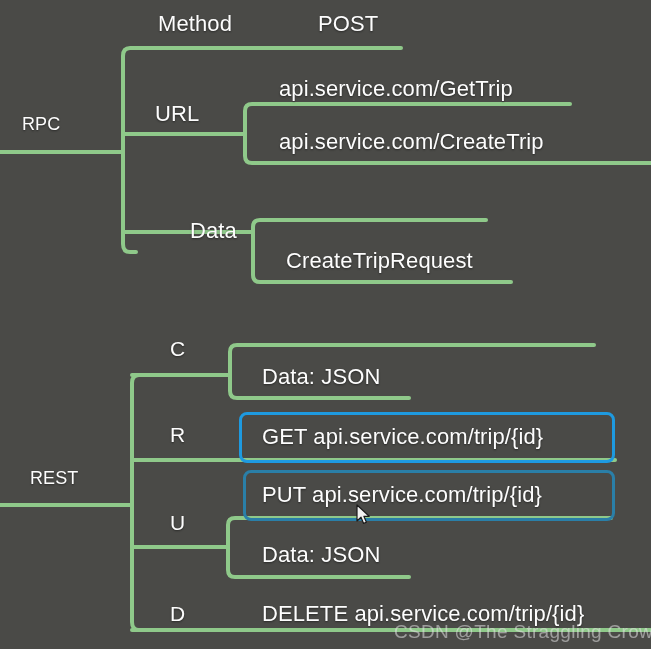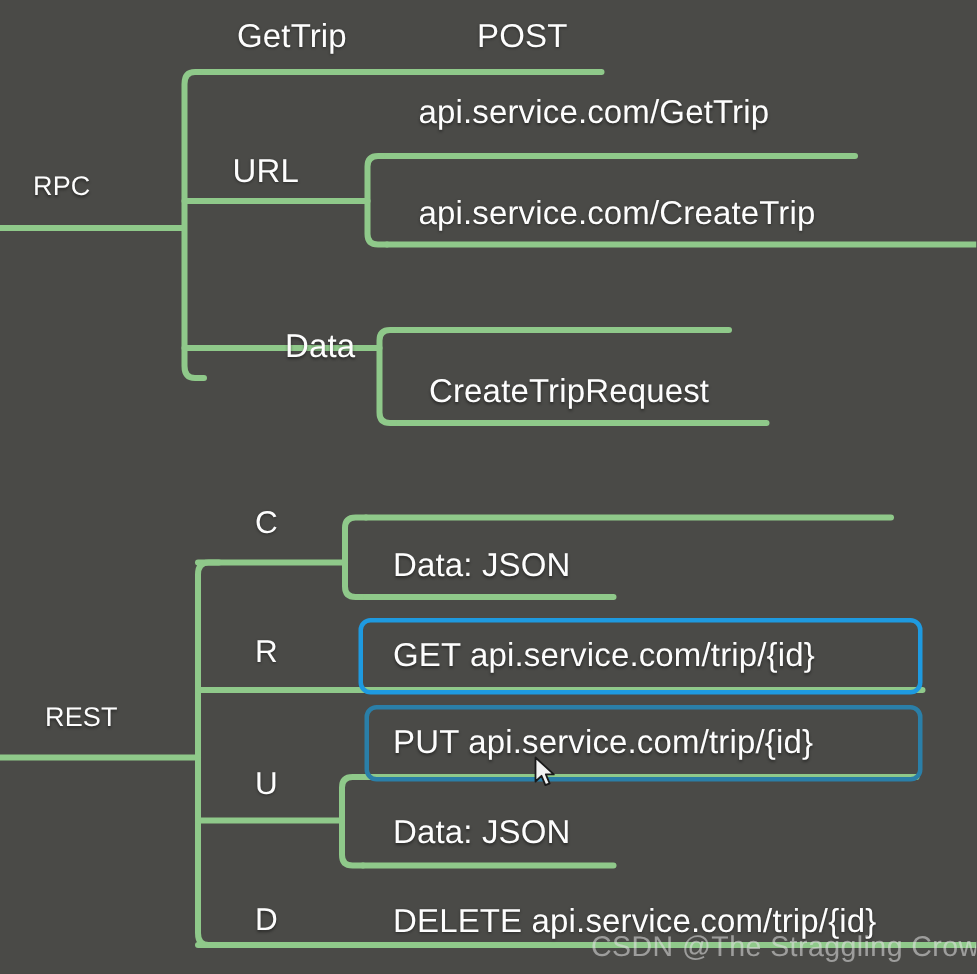--- a/index.html
+++ b/index.html
@@ -98,25 +98,25 @@
 
       <path d="M 132 630 H 651"></path>
     </g>
   </svg>
 
   <div class="hl-box hl-bright" style="left:239px; top:412px; width:376px; height:51px;"></div>
   <div class="hl-box hl-dim" style="left:243px; top:470px; width:372px; height:51px;"></div>
 
   <div class="node-label root-label" style="left:22px; top:115px;">RPC</div>
 
-  <div class="node-label" style="left:158px; top:13px;">GetTrip</div>
+  <div class="node-label" style="left:158px; top:13px;">Method</div>
   <div class="node-label" style="left:318px; top:13px;">POST</div>
 
   <div class="node-label" style="left:155px; top:103px;">URL</div>
-  <div class="node-label" style="left:279px; top:64px;">api.service.com/GetTrip</div>
+  <div class="node-label" style="left:279px; top:78px;">api.service.com/GetTrip</div>
   <div class="node-label" style="left:279px; top:131px;">api.service.com/CreateTrip</div>
 
   <div class="node-label" style="left:158px; top:220px;margin-left:32px;">Data</div>
   <div class="node-label" style="left:286px; top:250px;text-align:center;">CreateTripRequest</div>
 
   <div class="node-label root-label" style="left:30px; top:469px;">REST</div>
 
   <div class="node-label crud-label" style="left:170px; top:338px;">C</div>
   <div class="node-label" style="left:262px; top:366px;">Data: JSON</div>
 

